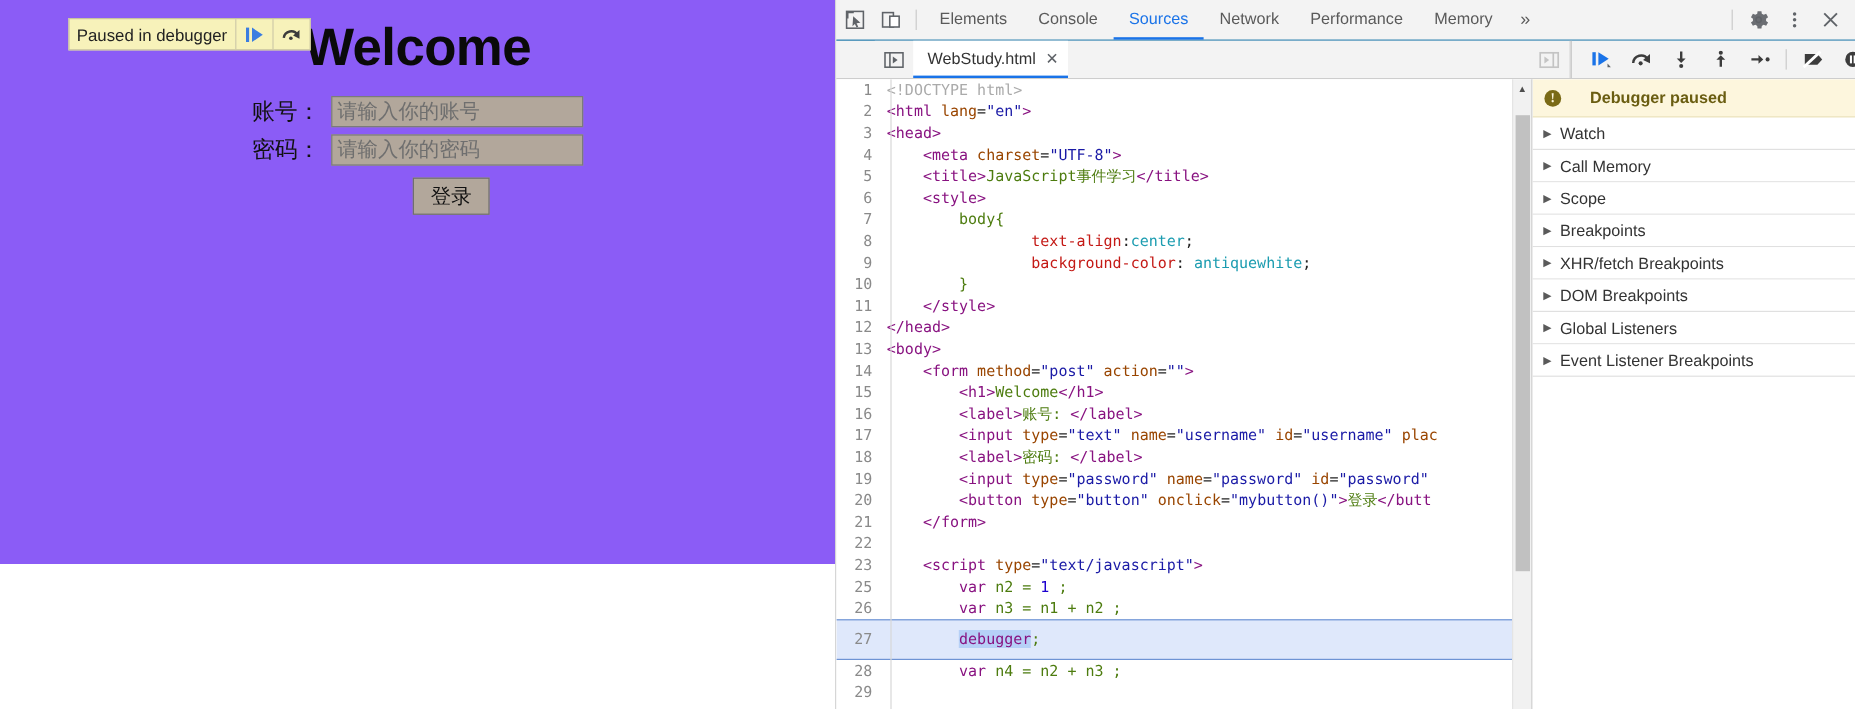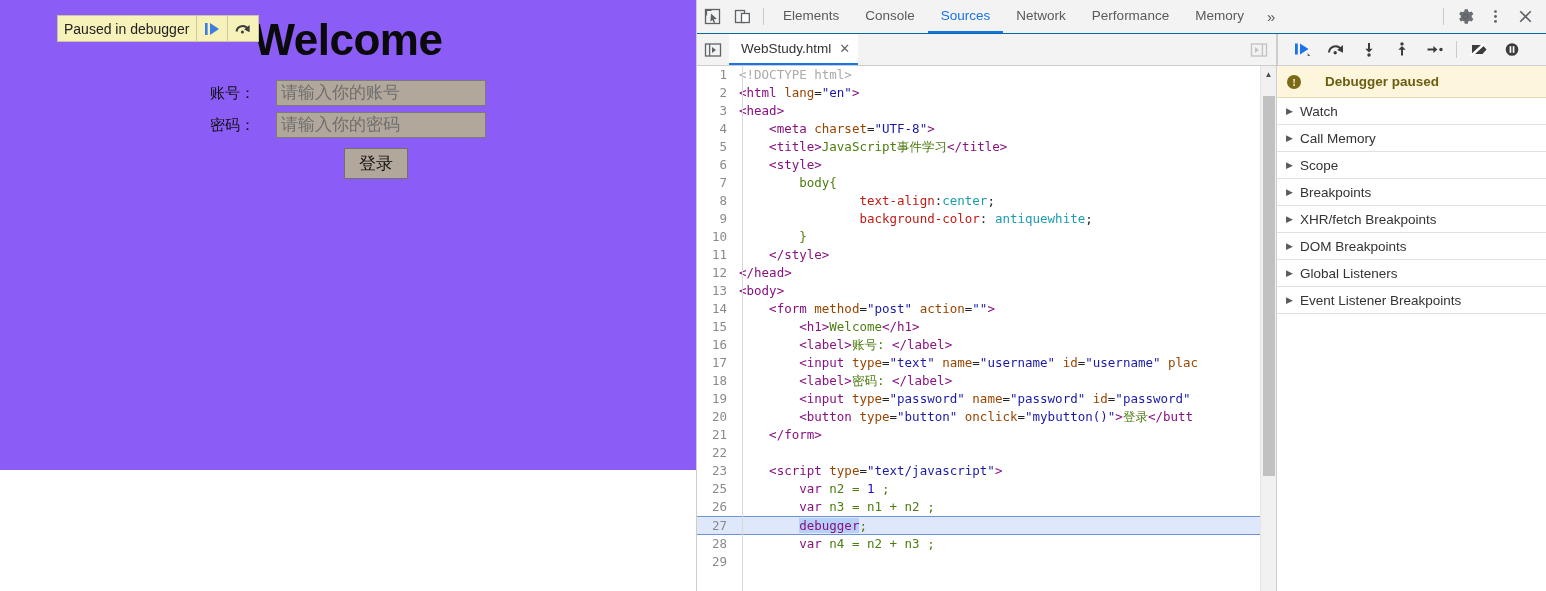--- a/index.html
+++ b/index.html
@@ -71,21 +71,21 @@
     text-align: center;
     margin-top: 14px;
   }
   .form-row {
     display: flex;
     justify-content: center;
     align-items: center;
     margin-bottom: 6px;
   }
   .form-row .lbl {
-    font-size: 15px;
+    font-size: 19px;
     color: #111111;
     font-family: "Liberation Sans", sans-serif;
     white-space: nowrap;
     text-align: left;
     width: 66px;
     padding-right: 0px;
   }
   .form-row input {
     width: 200px;
     height: 22px;
@@ -195,20 +195,21 @@
     box-sizing: border-box;
   }
   .file-tabs {
     width: 580px;
     flex: 0 0 580px;
     display: flex;
     align-items: stretch;
     background: #f3f3f3;
     border-right: 1px solid #cdcdcd;
     box-sizing: border-box;
+    margin-left: 32px;
   }
   .nav-toggle {
     width: 32px;
     display: flex;
     align-items: center;
     justify-content: center;
     cursor: pointer;
   }
   .file-tab {
     display: flex;
@@ -286,21 +287,21 @@
     display: flex;
     height: 18px;
     align-items: center;
     white-space: pre;
     box-sizing: border-box;
   }
   .code-line.paused {
     background: #dfe8fb;
     border-top: 1px solid #6e93d4;
     border-bottom: 1px solid #6e93d4;
-    height: 19px;
+    height: 34px;
   }
   .ln {
     width: 36px;
     flex: 0 0 36px;
     text-align: right;
     padding-right: 6px;
     color: #8a8a8a;
     box-sizing: border-box;
     user-select: none;
   }

